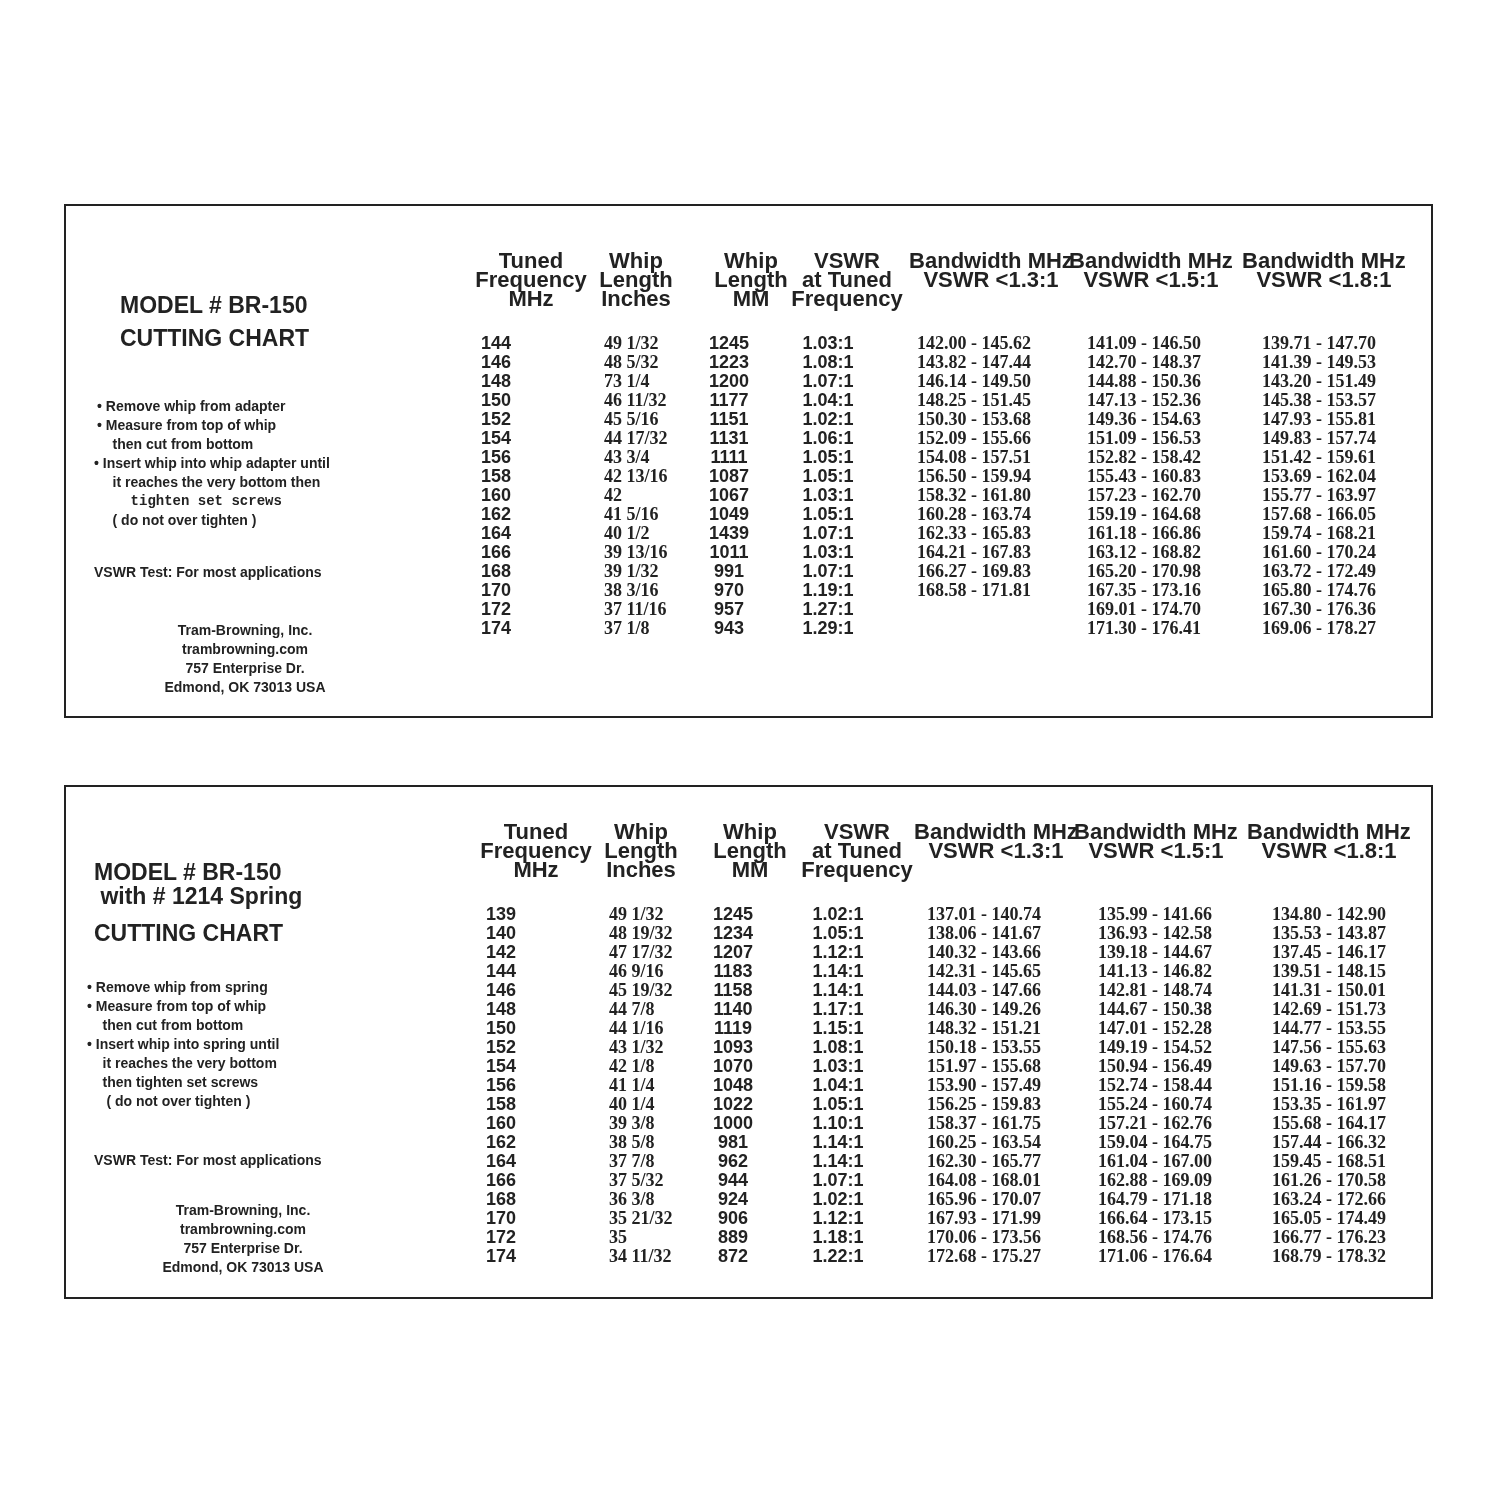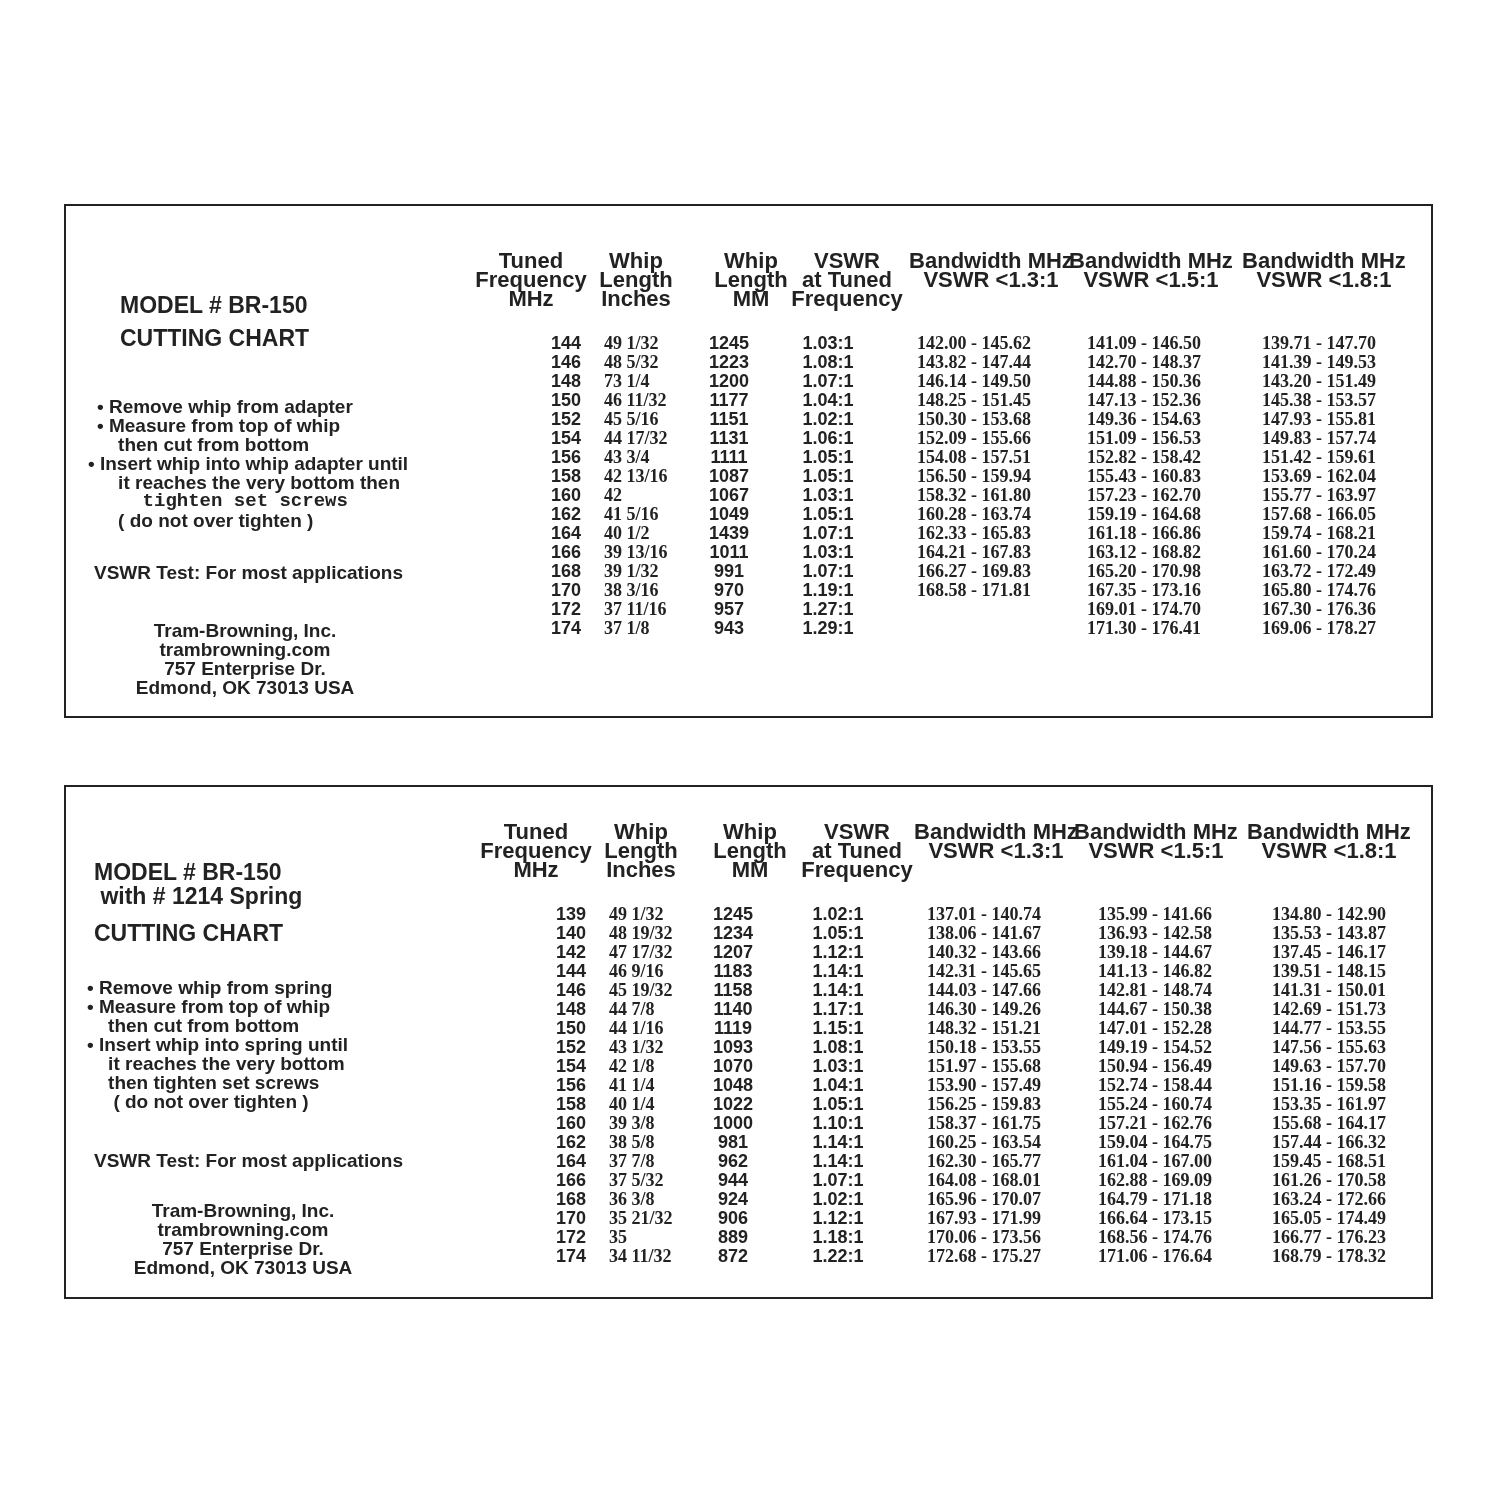--- a/index.html
+++ b/index.html
@@ -12,38 +12,38 @@
     position: absolute;
     left: 64px; width: 1369px;
     border: 2px solid #222222;
     box-sizing: border-box;
   }
   #box1 { top: 204px; height: 514px; }
   #box2 { top: 785px; height: 514px; }
 
   .abs { position: absolute; white-space: pre; }
   .title { font-size: 23px; line-height: 27px; }
-  .body-text { font-size: 19px; line-height: 19px; }
+  .body-text { font-size: 14px; line-height: 19px; }
   .hdr { font-size: 22px; line-height: 19px; text-align: center; }
   .col { position: absolute; font-size: 18px; line-height: 19px; white-space: pre; }
   .col div { height: 19px; }
-  .center { text-align: right; }
+  .center { text-align: left; }
   .left { text-align: left; font-family: Liberation Serif, serif; }
   .right { text-align: center; }
 </style>
 </head>
 <body>
 
 <div id="box1" class="chart-box">
     <div class="abs title" style="left: 54px; top: 86px;">MODEL # BR-150</div>
     <div class="abs title" style="left: 54px; top: 119px;">CUTTING CHART</div>
     <div class="abs body-text" style="left: 31px; top: 191px;">• Remove whip from adapter</div>
     <div class="abs body-text" style="left: 31px; top: 210px;">• Measure from top of whip</div>
     <div class="abs body-text" style="left: 31px; top: 229px;">    then cut from bottom</div>
-    <div class="abs body-text" style="left: 22px; top: 248px;">• Insert whip into whip adapter until</div>
+    <div class="abs body-text" style="left: 28px; top: 248px;">• Insert whip into whip adapter until</div>
     <div class="abs body-text" style="left: 31px; top: 267px;">    it reaches the very bottom then</div>
     <div class="abs body-text" style="left: 31px; top: 286px; font-family: Liberation Mono, monospace;">    tighten set screws</div>
     <div class="abs body-text" style="left: 31px; top: 305px;">    ( do not over tighten )</div>
     <div class="abs body-text" style="left: 28px; top: 357px;">VSWR Test: For most applications</div>
     <div class="abs body-text" style="left: 29px; width: 300px; text-align: center; top: 415px;">Tram-Browning, Inc.</div>
     <div class="abs body-text" style="left: 29px; width: 300px; text-align: center; top: 434px;">trambrowning.com</div>
     <div class="abs body-text" style="left: 29px; width: 300px; text-align: center; top: 453px;">757 Enterprise Dr.</div>
     <div class="abs body-text" style="left: 29px; width: 300px; text-align: center; top: 472px;">Edmond, OK 73013 USA</div>
     <div class="abs hdr" style="left: 375px; width: 180px; top: 45px;"><div>Tuned</div><div>Frequency</div><div>MHz</div></div>
     <div class="abs hdr" style="left: 480px; width: 180px; top: 45px;"><div>Whip</div><div>Length</div><div>Inches</div></div>

